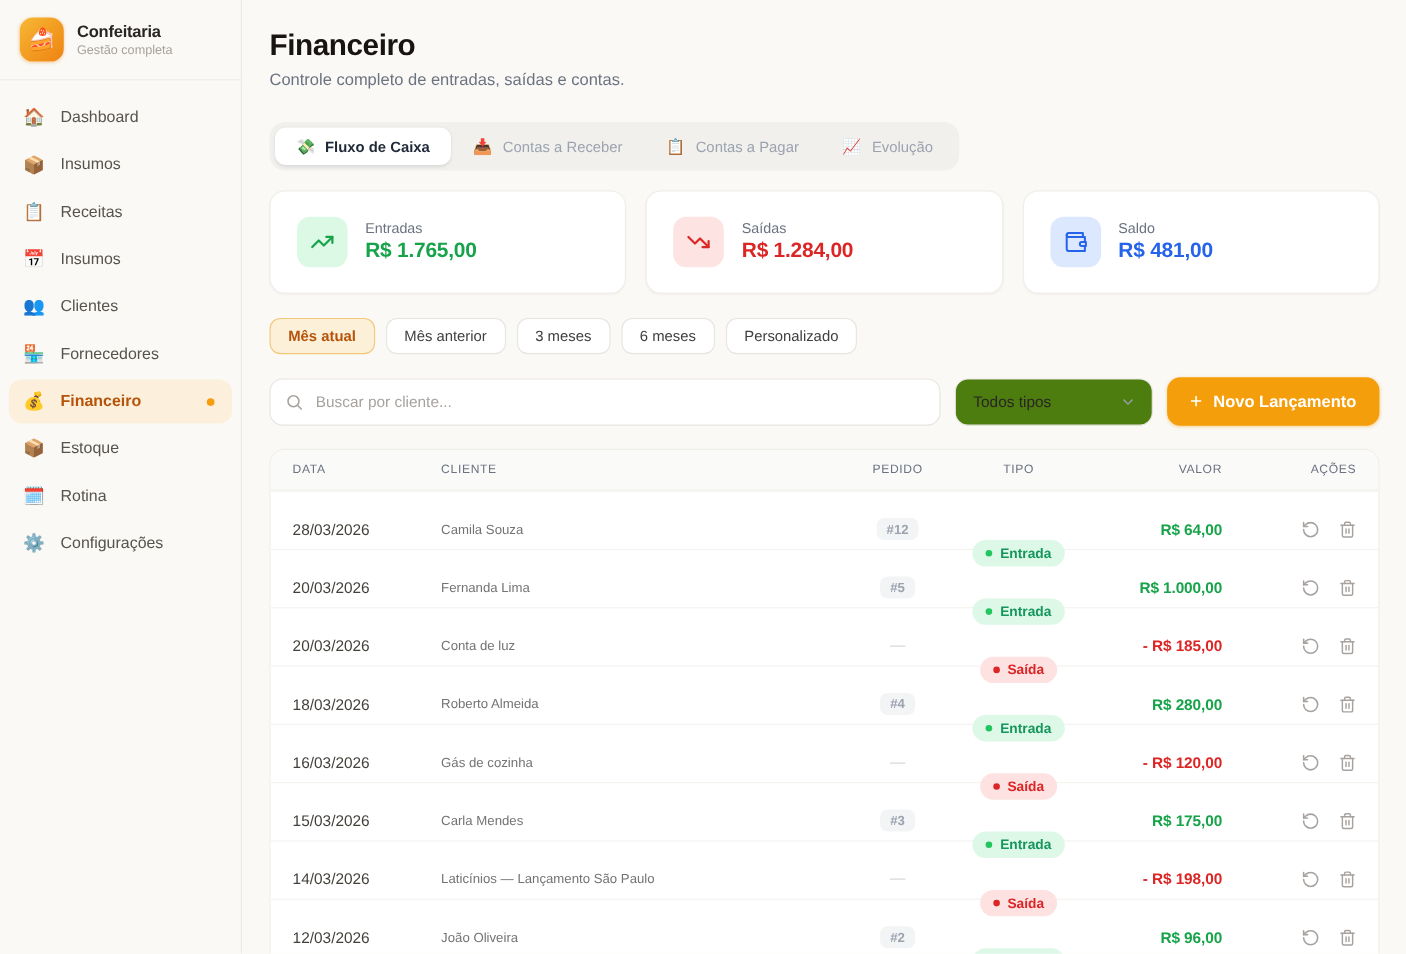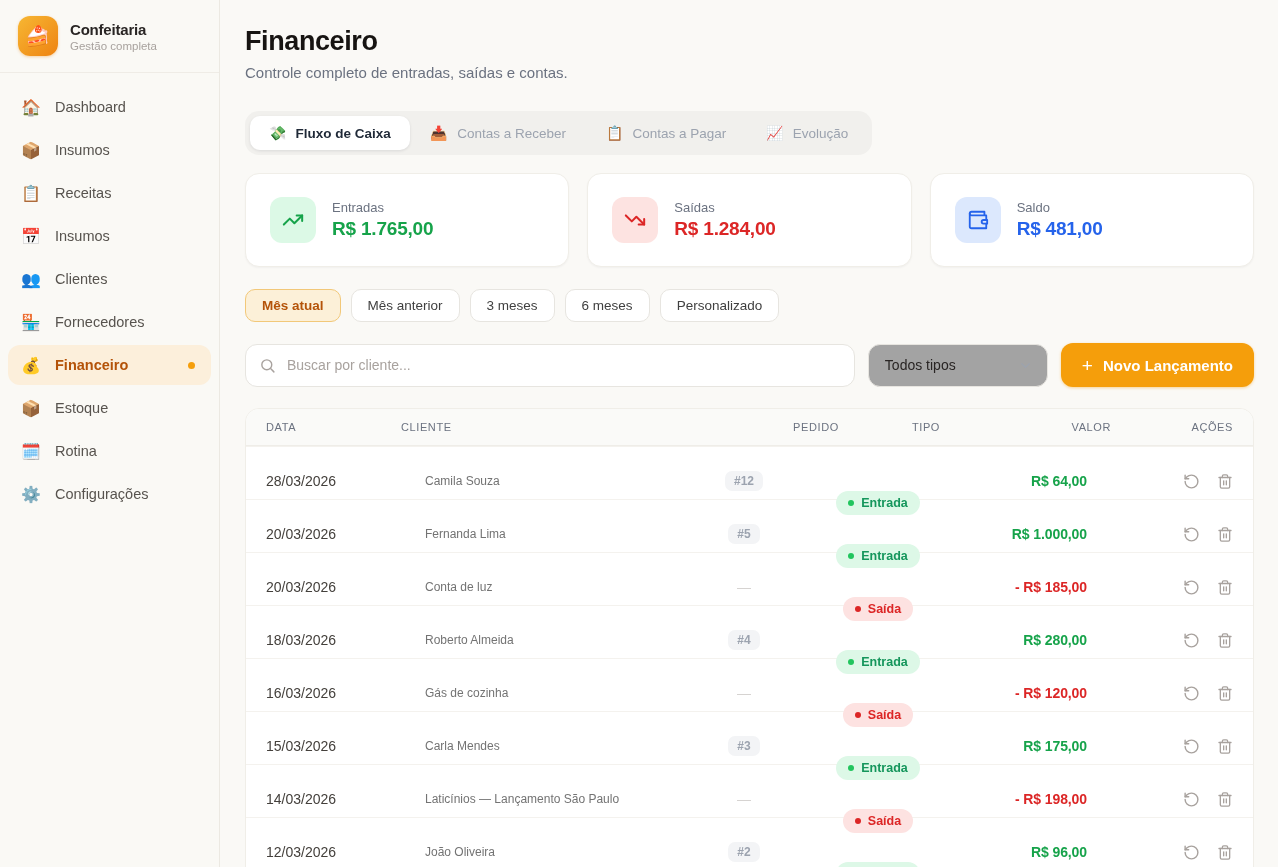--- a/index.html
+++ b/index.html
@@ -62,34 +62,34 @@
   .chip.active { background:#FCF0D8; border-color:#F2C briefly; border:1px solid #F2C879; color:#B45309; font-weight:700; }
   
   .toolbar { display:flex; gap:13px; margin-top:21px; align-items:center; }
   .searchbox { position:relative; flex:1; }
   .searchbox input {
     width:100%; height:43px; border:1px solid #E7E5E0; border-radius:12px; background:#FFFFFF;
     padding:0 14px 0 41px; font-size:14px; color:#1C1917; outline:none; font-family:inherit;
   }
   .searchbox input::placeholder { color:#A8A29E; }
   .search-ico { position:absolute; left:14px; top:13px; color:#A8A29E; }
-  .select { width:180px; height:43px; background:#a3a3a3; border:1px solid #E7E5E0; border-radius:12px;
+  .select { width:180px; height:43px; background:#4d7c0f; border:1px solid #E7E5E0; border-radius:12px;
     display:flex; align-items:center; justify-content:space-between; padding:0 14px 0 16px;
     font-size:14px; color:#292524; cursor:pointer; flex:0 0 180px; }
   .chev { color:#9CA3AF; }
   .btn-new { height:44px; background:#F59E0B; color:#FFFFFF; border:none; border-radius:12px;
     font-size:15px; font-weight:700; padding:0 21px; display:flex; align-items:center; gap:10px;
     cursor:pointer; flex:0 0 auto; font-family:inherit; box-shadow:0 1px 3px rgba(245,158,11,.4); }
   .btn-plus { font-size:19px; font-weight:400; line-height:1; }
   
   .table-card { background:#FFFFFF; border:1px solid #F0EEE8; border-radius:14px 14px 0 0; margin-top:21px; overflow:hidden; }
   .tgrid { display:grid; grid-template-columns:135px 1fr 90px 130px 120px 122px; align-items:center; padding:0 20px; }
   .thead { height:37px; background:#FAFAF8; border-bottom:1px solid #EFEDE8; }
   .th { font-size:11px; font-weight:400; color:#6B7280; letter-spacing:.6px; }
-  .trow { height:53px; border-top:1px solid #F4F2EE;gap:24px; }
+  .trow { height:53px; border-top:1px solid #F4F2EE; }
   .trow:first-of-type { border-top:none; }
   .c-center { text-align:center; } .c-right { text-align:right; }
   .cell-date { font-size:14px; color:#44403C; }
   .cell-client { font-size:12px; color:#737373; padding-right:10px; overflow:hidden; white-space:nowrap; text-overflow:ellipsis; }
   .order-pill { display:inline-block; background:#F3F4F6; color:#9CA3AF; font-size:12px; font-weight:600;
     border-radius:7px; padding:3px 9px; }
   .order-dash { color:#D6D3D1; font-size:14px; }
   .badge { display:inline-flex; align-items:center; gap:7px; border-radius:999px; padding:5px 12px;
     font-size:12.5px; font-weight:700;margin-top:44px; }
   .badge::before { content:""; width:6px; height:6px; border-radius:50%; }

